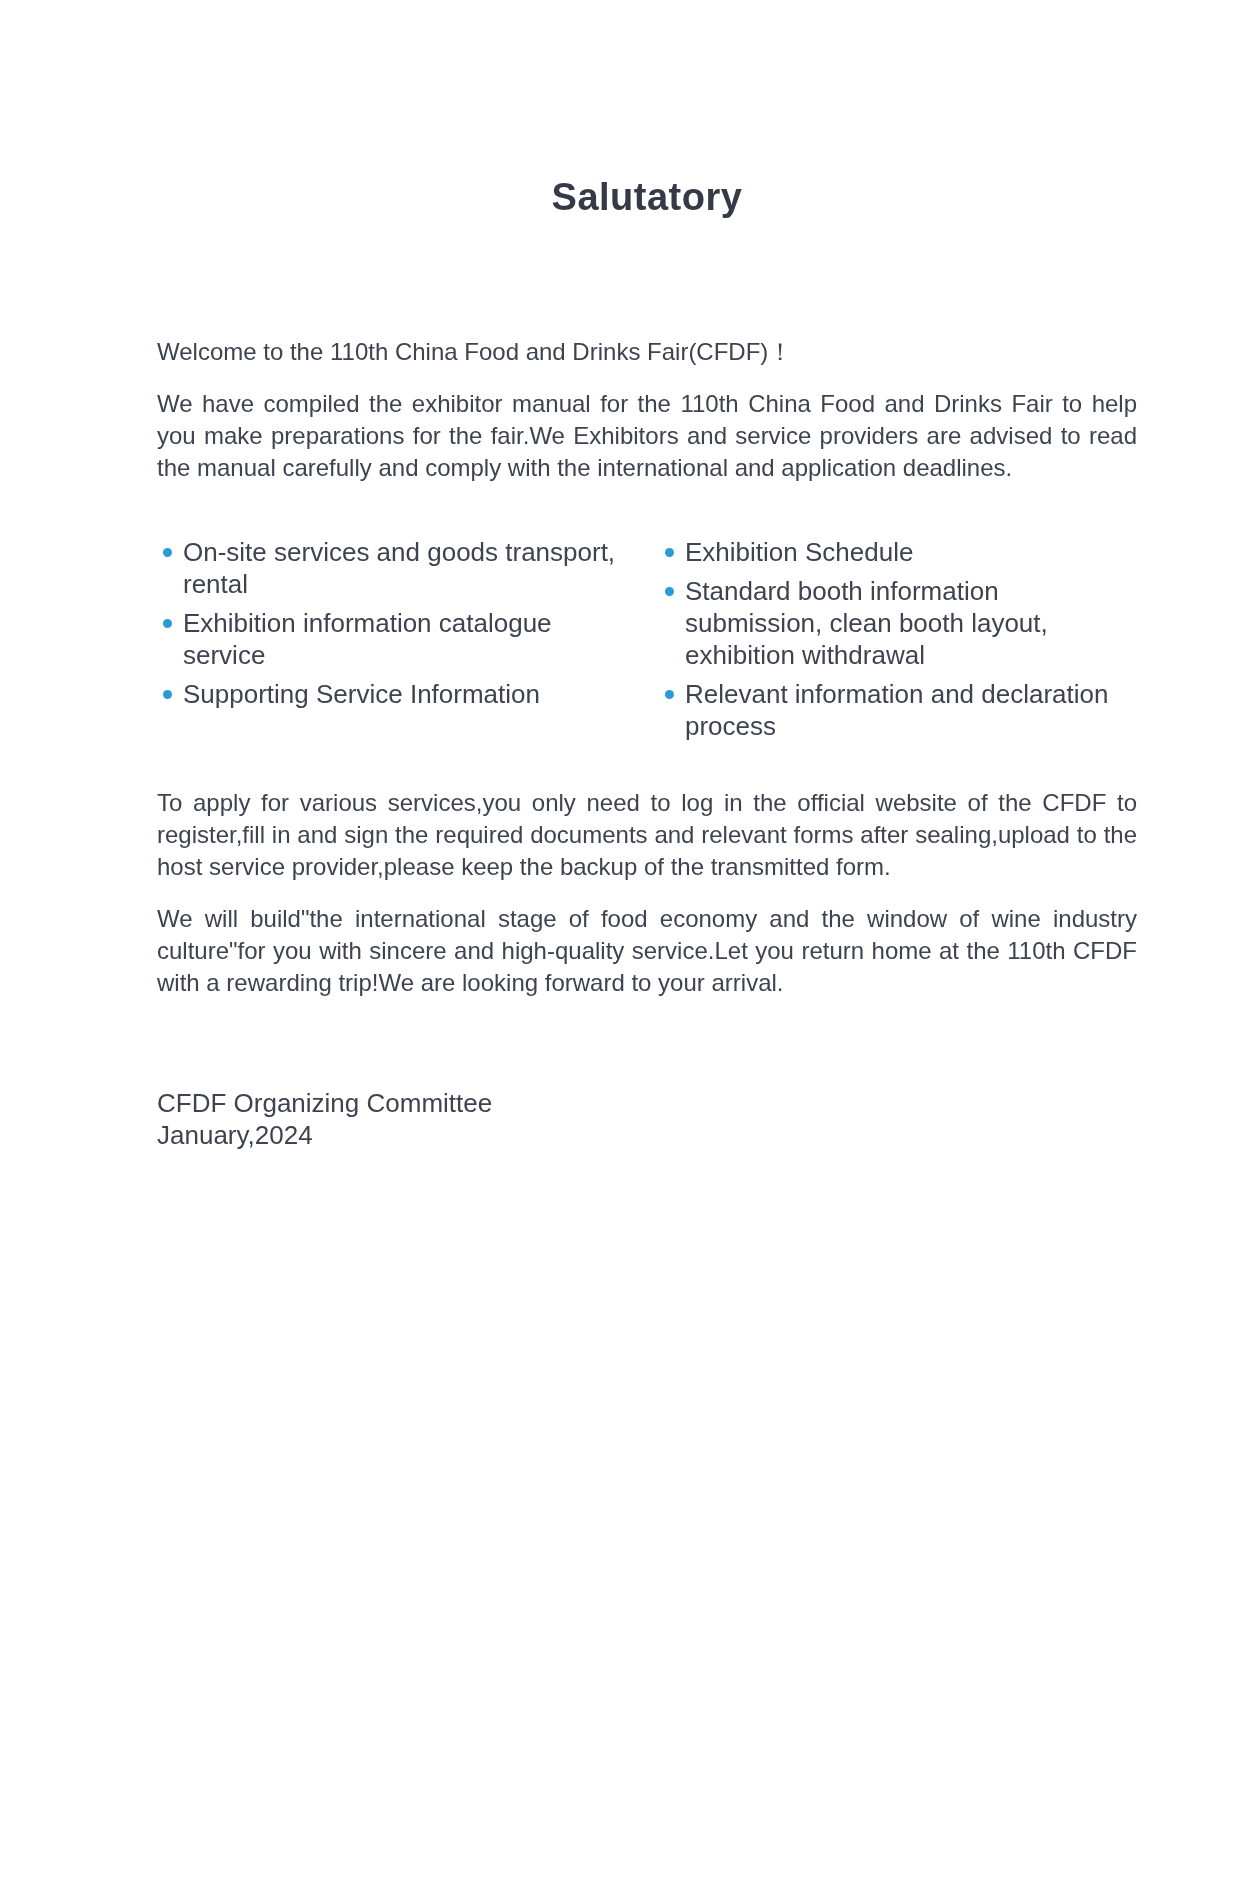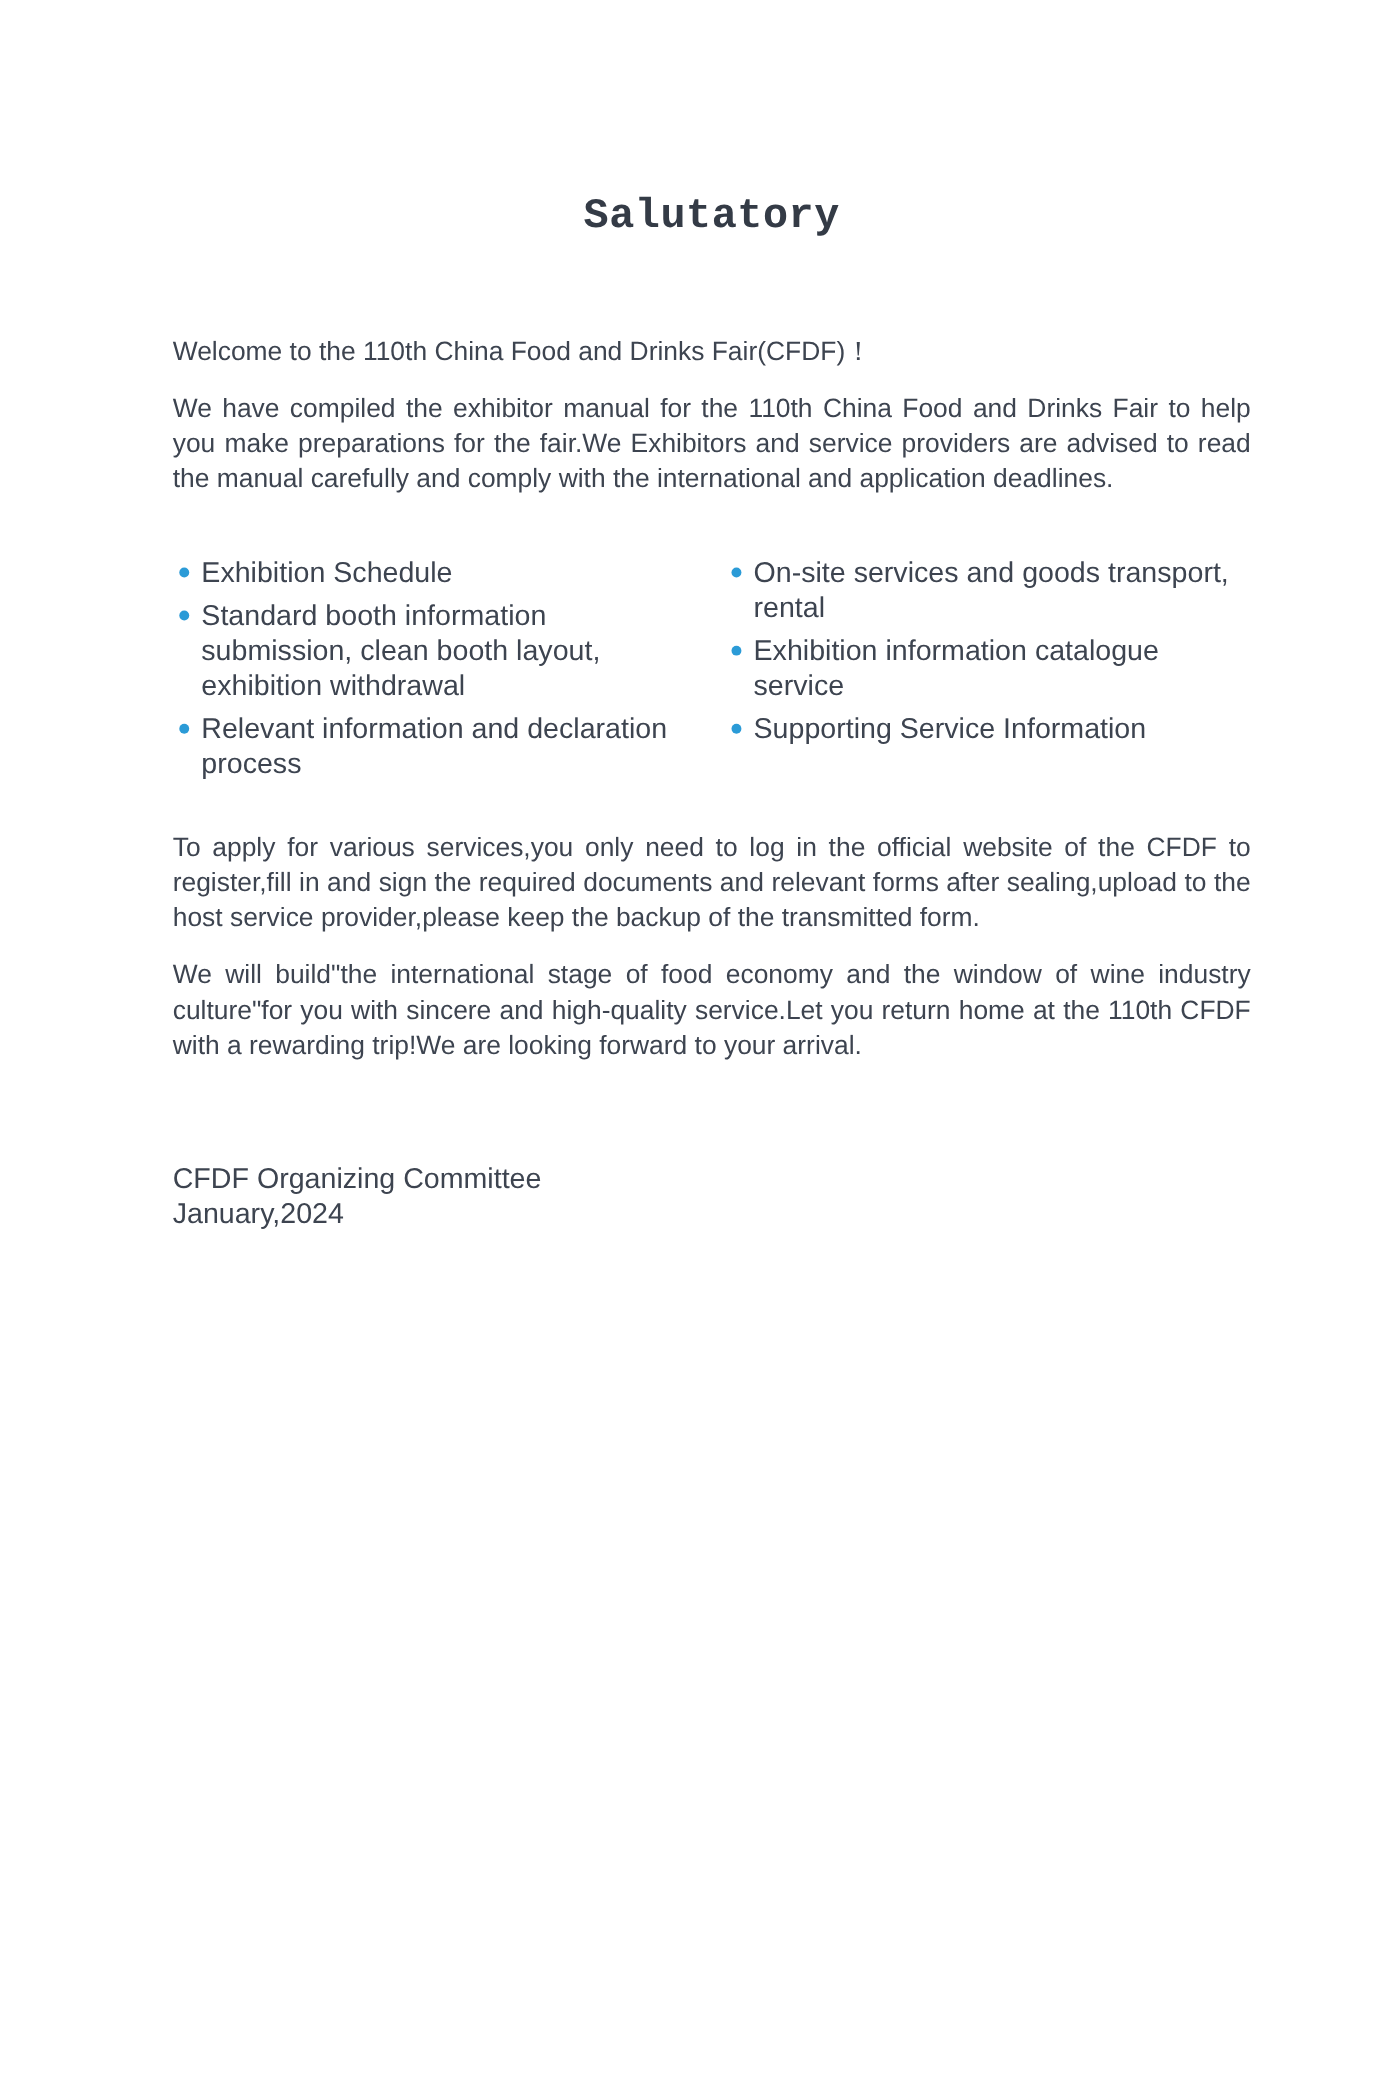--- a/index.html
+++ b/index.html
@@ -23,23 +23,22 @@
     height: 1890px;
     padding: 175px 123px 0 157px;
     background: var(--page-bg);
   }
   .doc-title {
     text-align: center;
     font-size: 38px;
     font-weight: bold;
     line-height: 44px;
     color: #343b46;
-    margin-bottom: 85px;
+    margin-bottom: 117px;
     letter-spacing: 0.5px;
-    font-family: Liberation Mono, monospace;
   }
   p.body-text {
     font-size: 24px;
     line-height: 32px;
     margin-bottom: 20px;
     color: var(--text);
   }
   p.justified {
     text-align: justify;
     text-justify: inter-word;
@@ -86,43 +85,43 @@
 
   <p class="body-text">Welcome to the 110th China Food and Drinks Fair(CFDF)！</p>
 
   <p class="body-text justified">We have compiled the exhibitor manual for the 110th China Food and Drinks Fair to help you make preparations for the fair.We Exhibitors and service providers are advised to read the manual carefully and comply with the international and application deadlines.</p>
 
 
   <div class="services-section">
     <ul class="service-list">
       <li>
         <span class="dot"></span>
+        <span>On-site services and goods transport, rental</span>
+      </li>
+      <li>
+        <span class="dot"></span>
+        <span>Exhibition information catalogue service</span>
+      </li>
+      <li>
+        <span class="dot"></span>
+        <span>Supporting Service Information</span>
+      </li>
+    </ul>
+    <ul class="service-list">
+      <li>
+        <span class="dot"></span>
         <span>Exhibition Schedule</span>
       </li>
       <li>
         <span class="dot"></span>
         <span>Standard booth information submission, clean booth layout, exhibition withdrawal</span>
       </li>
       <li>
         <span class="dot"></span>
         <span>Relevant information and declaration process</span>
-      </li>
-    </ul>
-    <ul class="service-list">
-      <li>
-        <span class="dot"></span>
-        <span>On-site services and goods transport, rental</span>
-      </li>
-      <li>
-        <span class="dot"></span>
-        <span>Exhibition information catalogue service</span>
-      </li>
-      <li>
-        <span class="dot"></span>
-        <span>Supporting Service Information</span>
       </li>
     </ul>
   </div>
 
   <p class="body-text justified">To apply for various services,you only need to log in the official website of the CFDF to register,fill in and sign the required documents and relevant forms after sealing,upload to the host service provider,please keep the backup of the transmitted form.</p>
 
   <p class="body-text justified">We will build"the international stage of food economy and the window of wine industry culture"for you with sincere and high-quality service.Let you return home at the 110th CFDF with a rewarding trip!We are looking forward to your arrival.</p>
 
 
   <div class="signature">

